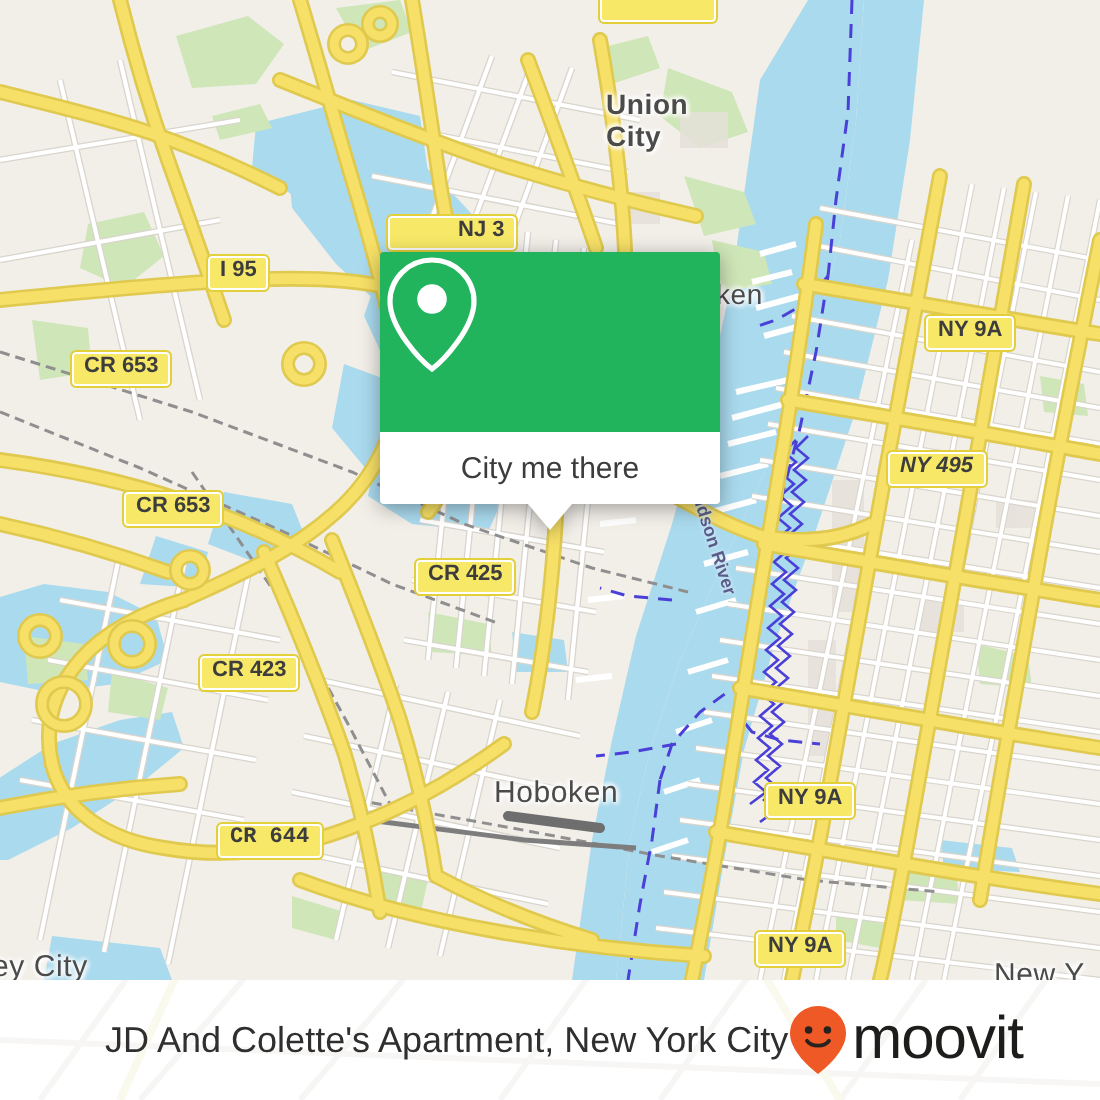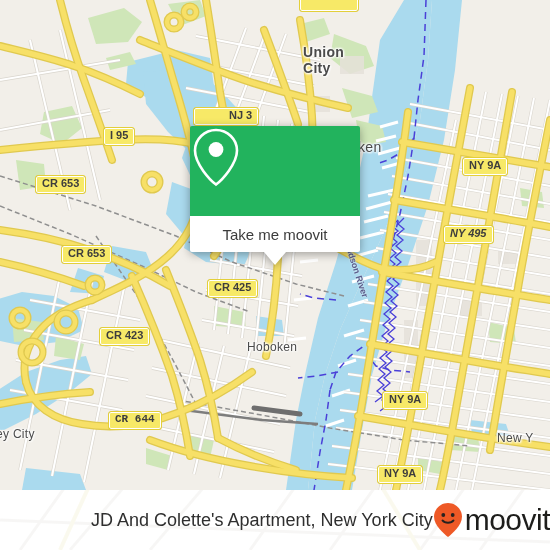--- a/index.html
+++ b/index.html
@@ -13,21 +13,21 @@
   
   .map{position:absolute;left:0;top:0;width:550px;height:490px;overflow:hidden;background:#f2efe9;}
   .map svg{position:absolute;left:0;top:0;}
 
   
   .place-label{
     position:absolute;color:#4b4b4b;font-size:14px;letter-spacing:.3px;
     text-shadow:0 0 3px #fff,0 0 3px #fff,1px 1px 2px #fff,-1px -1px 2px #fff;
     white-space:pre;line-height:1.12;pointer-events:none;
   }
-  .place-label.big{font-size:12px;}
+  .place-label.big{font-size:15px;margin-top:48px;}
 
   
   .shield{
     position:absolute;background:#f7e967;border:1.6px solid #ffffff;
     outline:1px solid #e3cf3a;
     border-radius:2px;color:#3d3d3d;font-size:11px;font-weight:bold;
     padding:1px 5px 2px;line-height:1.05;white-space:nowrap;
     box-shadow:0 0 0 .5px rgba(160,140,30,.45);
   }
 
@@ -60,21 +60,21 @@
   .popup-tail{
     position:absolute;left:50%;margin-left:-11px;top:126px;
     width:0;height:0;border-left:11px solid transparent;border-right:11px solid transparent;
     border-top:13px solid #ffffff;
   }
 
   
   .footer{
     position:absolute;left:0;top:490px;width:550px;height:60px;
     background:rgba(255,255,255,.93);
-    display:flex;align-items:center;justify-content:flex-end;
+    display:flex;align-items:center;justify-content:center;
     padding:0 0 0 14px;box-sizing:border-box;overflow:hidden;
   }
   .footer-ghost{
     position:absolute;left:0;top:0;width:100%;height:100%;opacity:.14;pointer-events:none;
   }
   .footer-title{font-size:18px;color:#2f2f2f;position:relative;z-index:2;white-space:nowrap;}
   .brand{display:flex;align-items:center;gap:2px;position:relative;z-index:2;}
   .brand-word{font-size:30px;color:#1d1d1b;letter-spacing:-.5px;line-height:1;font-weight:normal;}
 </style>
 </head>
@@ -384,21 +384,21 @@
     <div class="shield" style="left:378px;top:466px;">NY 9A</div>
 
     <div class="popup">
       <div class="popup-head">
         <svg width="52" height="62" viewBox="0 0 52 62">
           <path d="M26 4 C14.5 4 5 13.2 5 24.6 C5 38 20 54 26 58.5 C32 54 47 38 47 24.6 C47 13.2 37.5 4 26 4 Z" fill="none" stroke="#ffffff" stroke-width="2.6"></path>
           <circle cx="26" cy="23.5" r="7.4" fill="#ffffff"></circle>
         </svg>
       </div>
       <div class="popup-foot">
-        <span>Take me moovit</span>
+        <span>City me there</span>
       </div>
       <div class="popup-tail"></div>
     </div>
 
   </div>
 
   <div class="footer">
     <svg class="footer-ghost" width="550" height="60" viewBox="0 0 550 60">
       <g stroke="#c9c6bd" stroke-width="3" fill="none">
         <path d="M20 60 L70 -10"></path>

